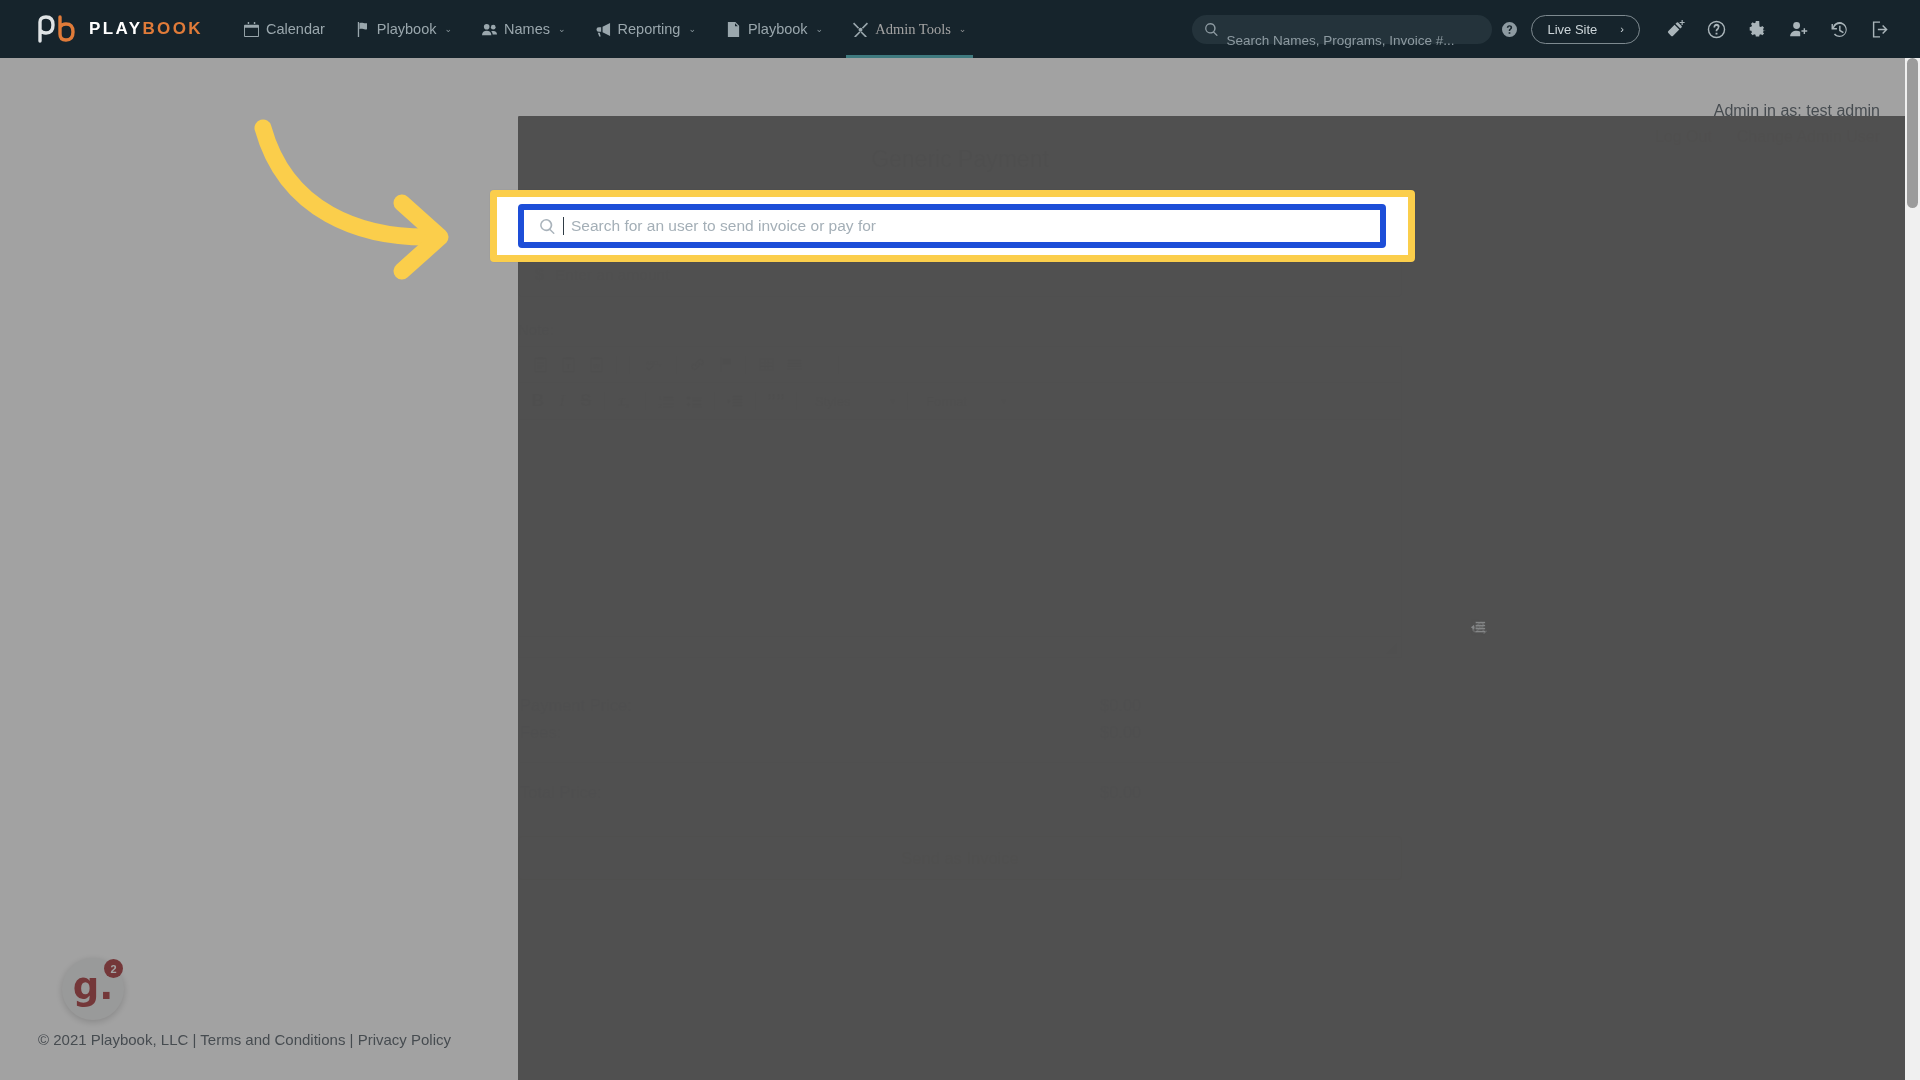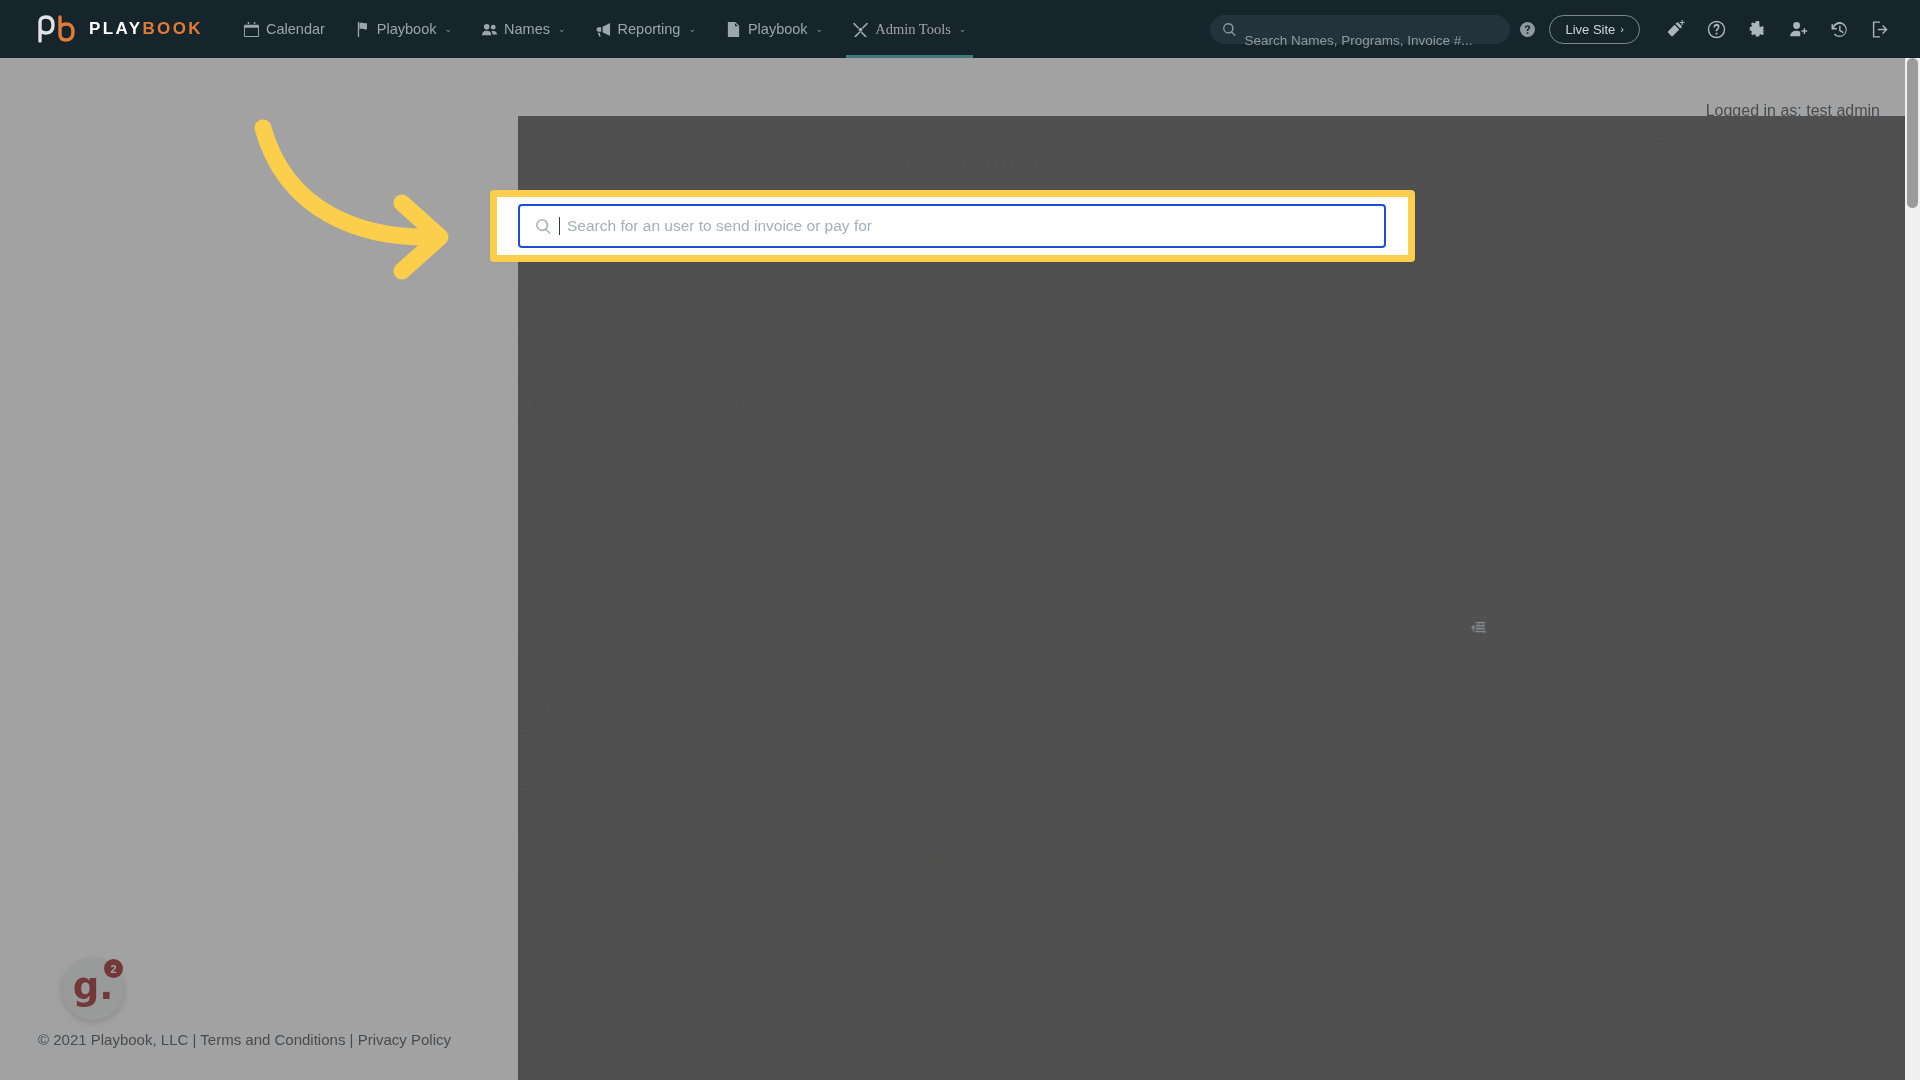--- a/index.html
+++ b/index.html
@@ -60,21 +60,21 @@
   }
   .nav-search svg { width: 13px; height: 13px; fill: #8d9aa1; flex: none; }
   .nav-search span { color: #8d9aa1; font-size: 13.5px; white-space: nowrap; margin-top: 22px; }
 
   .nav-help { color:#8d9aa1; margin-right: 14px; display:flex; align-items:center; }
   .nav-help svg { width:15px; height:15px; fill:#8d9aa1; }
 
   .live-site {
     height: 29px; border: 1px solid #7e8a90; border-radius: 15px;
     color: #cdd6da; font-size: 13px;
-    display: flex; align-items: center; gap: 5px;
+    display: flex; align-items: center; gap: 23px;
     padding: 0 15px; margin-right: 26px; cursor: pointer;
     white-space: nowrap;
   }
   .live-site .chev { font-size: 11px; }
 
   .nav-icons { display: flex; align-items: center; gap: 22px; margin-right: 30px; }
   .nav-icons .ic { cursor: pointer; display:flex; align-items:center; }
   .nav-icons .ic svg { width: 19px; height: 19px; fill: #aab5ba; display:block; }
 
   
@@ -190,21 +190,21 @@
     background: rgba(80,80,80,0.53); z-index: 20; pointer-events: none;
   }
   .highlight-box {
     position: absolute; z-index: 30;
     border: 7px solid #fbce4b; border-radius: 4px;
     background: #ffffff;
     box-shadow: 0 0 0 1px rgba(0,0,0,0.02);
   }
   .hl-inner {
     position: absolute; z-index: 31;
-    height: 44px; border: 2px solid #1d4ed8; border-radius: 4px;
+    height: 44px; border: 6px solid #1d4ed8; border-radius: 4px;
     display: flex; align-items: center; gap: 11px; padding: 0 16px;
     background: #fff;
   }
   .hl-inner svg { width: 15px; height: 15px; fill: #a9b3bb; flex:none; }
   .hl-inner .ph { color: #a4afb7; font-size: 15.5px; }
   .arrow-anno { position: absolute; z-index: 32; pointer-events: none; }
   .scrollbar {
     position: absolute; top: 58px; right: 0; width: 15px; height: 1022px;
     background: #f0f0f0; z-index: 40;
   }
@@ -352,21 +352,21 @@
             <path d="M2 1.5h7.5V3H3.5v14h6v1.5H2z"></path>
             <path d="M12.8 5.3l4.7 4.7-4.7 4.7-1.1-1.1 2.9-2.9H7.2v-1.5h7.4l-2.9-2.8z"></path>
           </svg>
       </span>
     </div>
   </div>
 
   <div class="page">
 
     <div class="user-bar">
-      <div class="logged">Logged in as: test admin</div>
+      <div class="logged">Admin in as: test admin</div>
       <div class="links">
         <a>Log Out</a>
         <span class="gap"></span>
         <a>Change Admin User</a>
       </div>
     </div>
 
     <div class="content">
 
       <h1 class="page-title">Generic Payment</h1>

